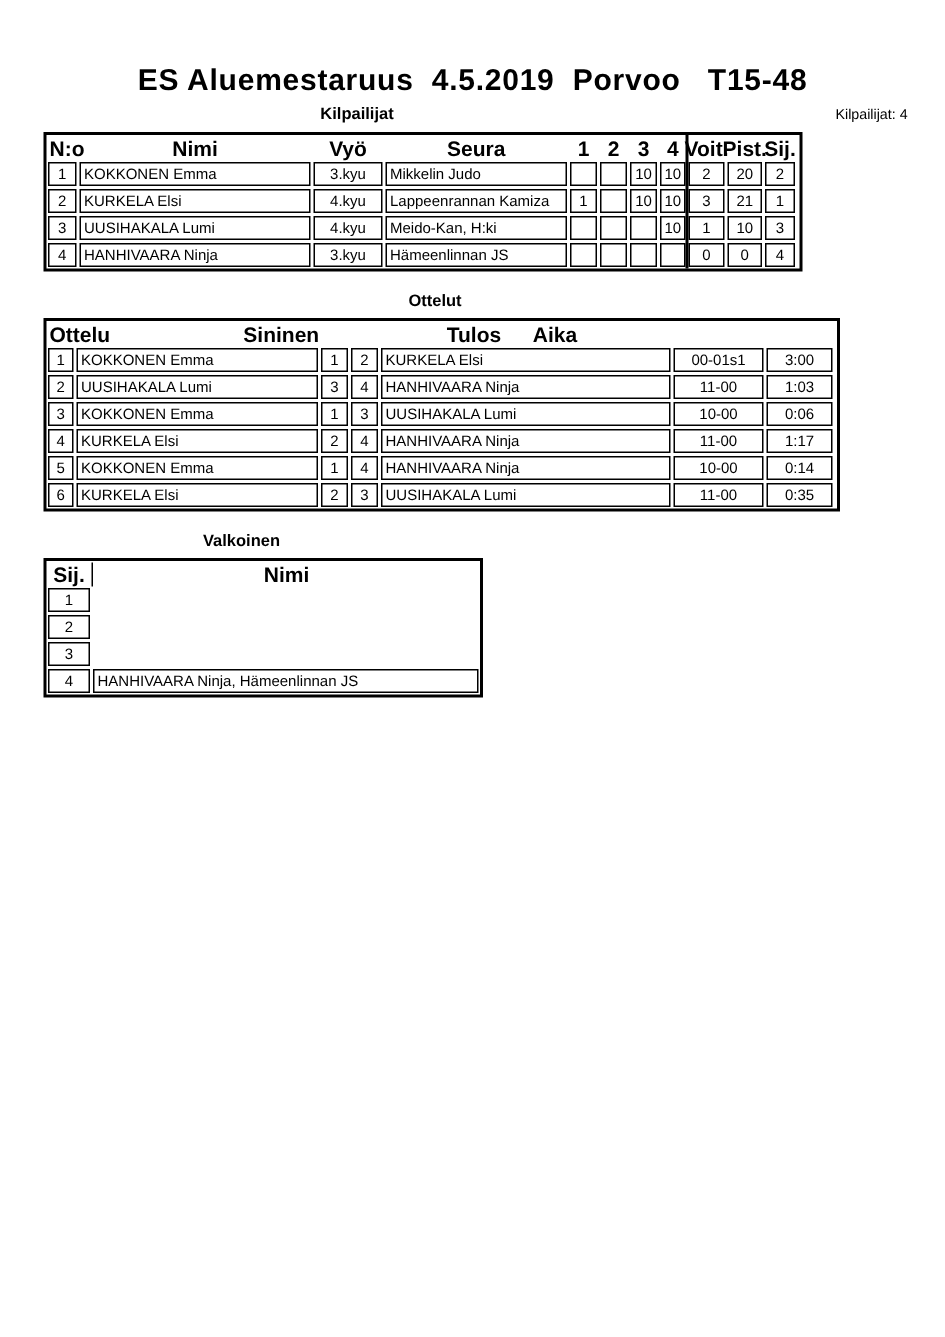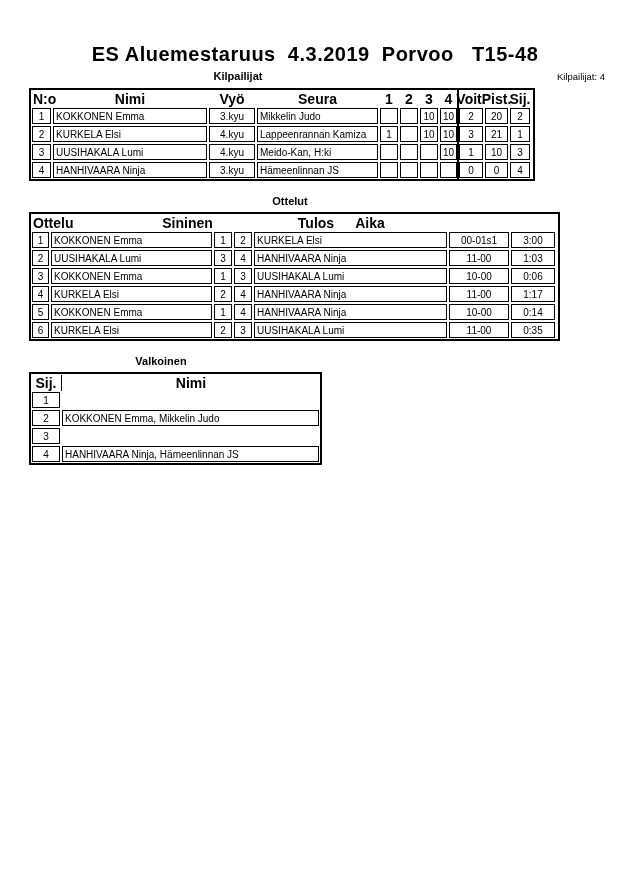--- a/index.html
+++ b/index.html
@@ -66,21 +66,21 @@
 
   
   .t3h0{width:30px}.t3h1{width:259px}
   .t3c0{width:28px}.t3c1{width:257px}
 </style>
 </head>
 <body>
 
 <div class="page">
 
-  <div class="title">ES Aluemestaruus  4.3.2019  Porvoo   T15-48</div>
+  <div class="title">ES Aluemestaruus  4.5.2019  Porvoo   T15-48</div>
   <div class="heading h-kilpailijat">Kilpailijat</div>
   <div class="count">Kilpailijat: 4</div>
 
   <div class="tbl t1">
     <div class="hdr-row">
       <span class="t1h0 left">N:o</span>
       <span class="t1h1">Nimi</span>
       <span class="t1h2">Vyö</span>
       <span class="t1h3">Seura</span>
       <span class="t1h4">1</span>
@@ -220,21 +220,20 @@
   <div class="tbl t3">
     <div class="hdr-row">
       <span class="t3h0">Sij.</span>
       <span class="t3h1 hsep">Nimi</span>
     </div>
     <div class="data-row">
       <span class="cell t3c0">1</span>
     </div>
     <div class="data-row">
       <span class="cell t3c0">2</span>
-      <span class="cell t3c1 left">KOKKONEN Emma, Mikkelin Judo</span>
     </div>
     <div class="data-row">
       <span class="cell t3c0">3</span>
     </div>
     <div class="data-row">
       <span class="cell t3c0">4</span>
       <span class="cell t3c1 left">HANHIVAARA Ninja, Hämeenlinnan JS</span>
     </div>
   </div>
 

